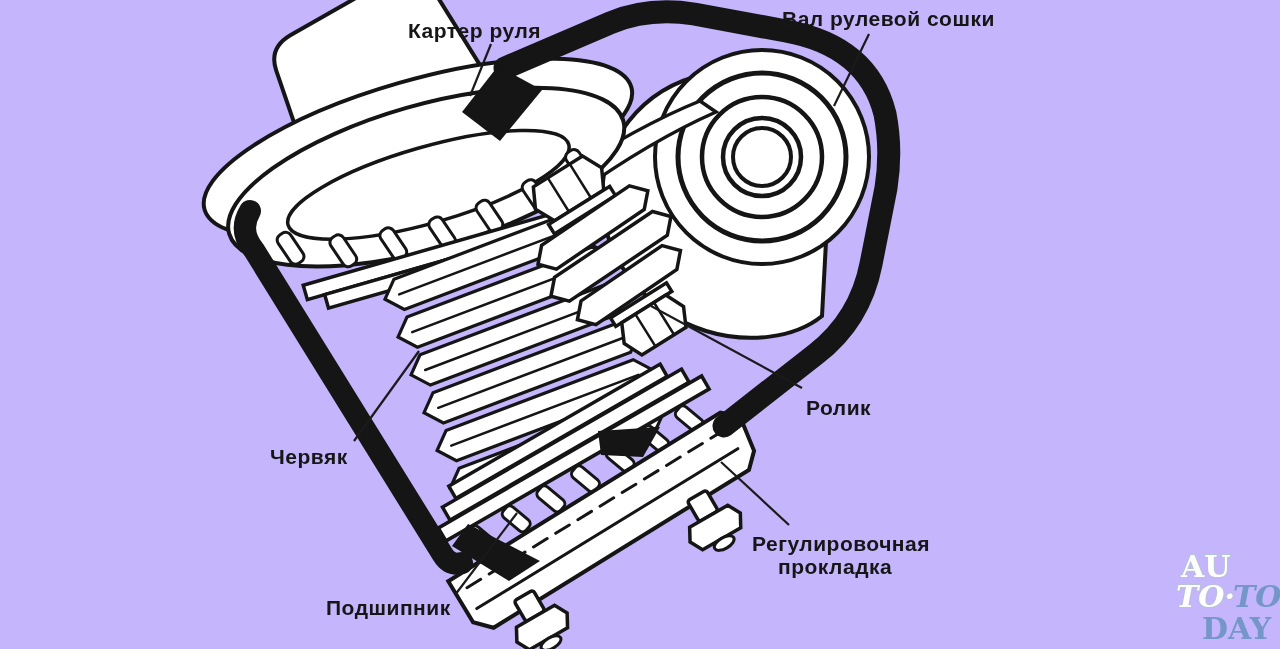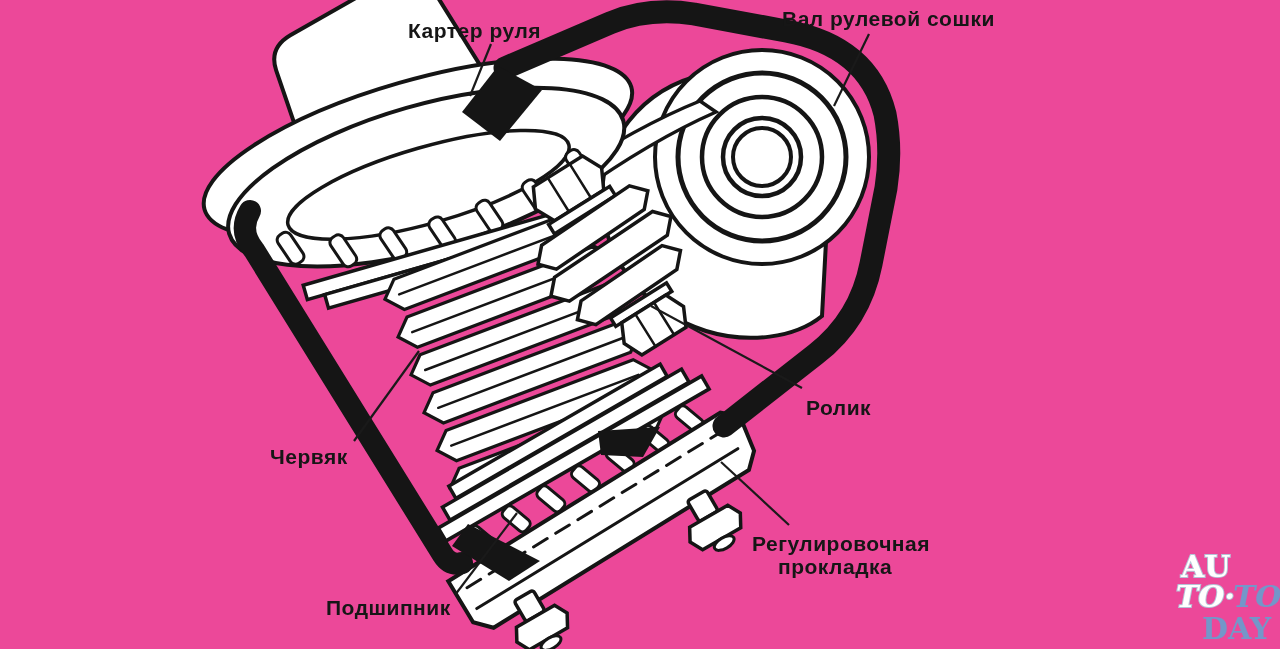--- a/index.html
+++ b/index.html
@@ -1,16 +1,16 @@
 <!DOCTYPE html>
 <html><head>
 <meta charset="utf-8">
 <style>
   html,body{margin:0;padding:0;background:#fff;}
-  .stage{position:relative;width:1280px;height:649px;background:#ec4899;overflow:hidden;
+  .stage{position:relative;width:1280px;height:649px;background:#c4b5fd;overflow:hidden;
          font-family:"Liberation Sans",sans-serif;}
   svg{position:absolute;left:0;top:0;}
   .ink{stroke:#151515;fill:#ffffff;}
   .black{fill:#151515;stroke:none;}
   .band{stroke:#151515;fill:none;stroke-linecap:round;stroke-linejoin:round;}
   .leader{stroke:#1a1a1a;stroke-width:2.2;fill:none;}
   .lbl{font-family:"Liberation Sans",sans-serif;font-size:21px;font-weight:600;
        fill:#161616;letter-spacing:.5px;}
   .wm{font-family:"DejaVu Serif",serif;font-weight:bold;font-size:30px;}
   .wm-white{fill:#ffffff;paint-order:stroke;stroke-width:2;}

